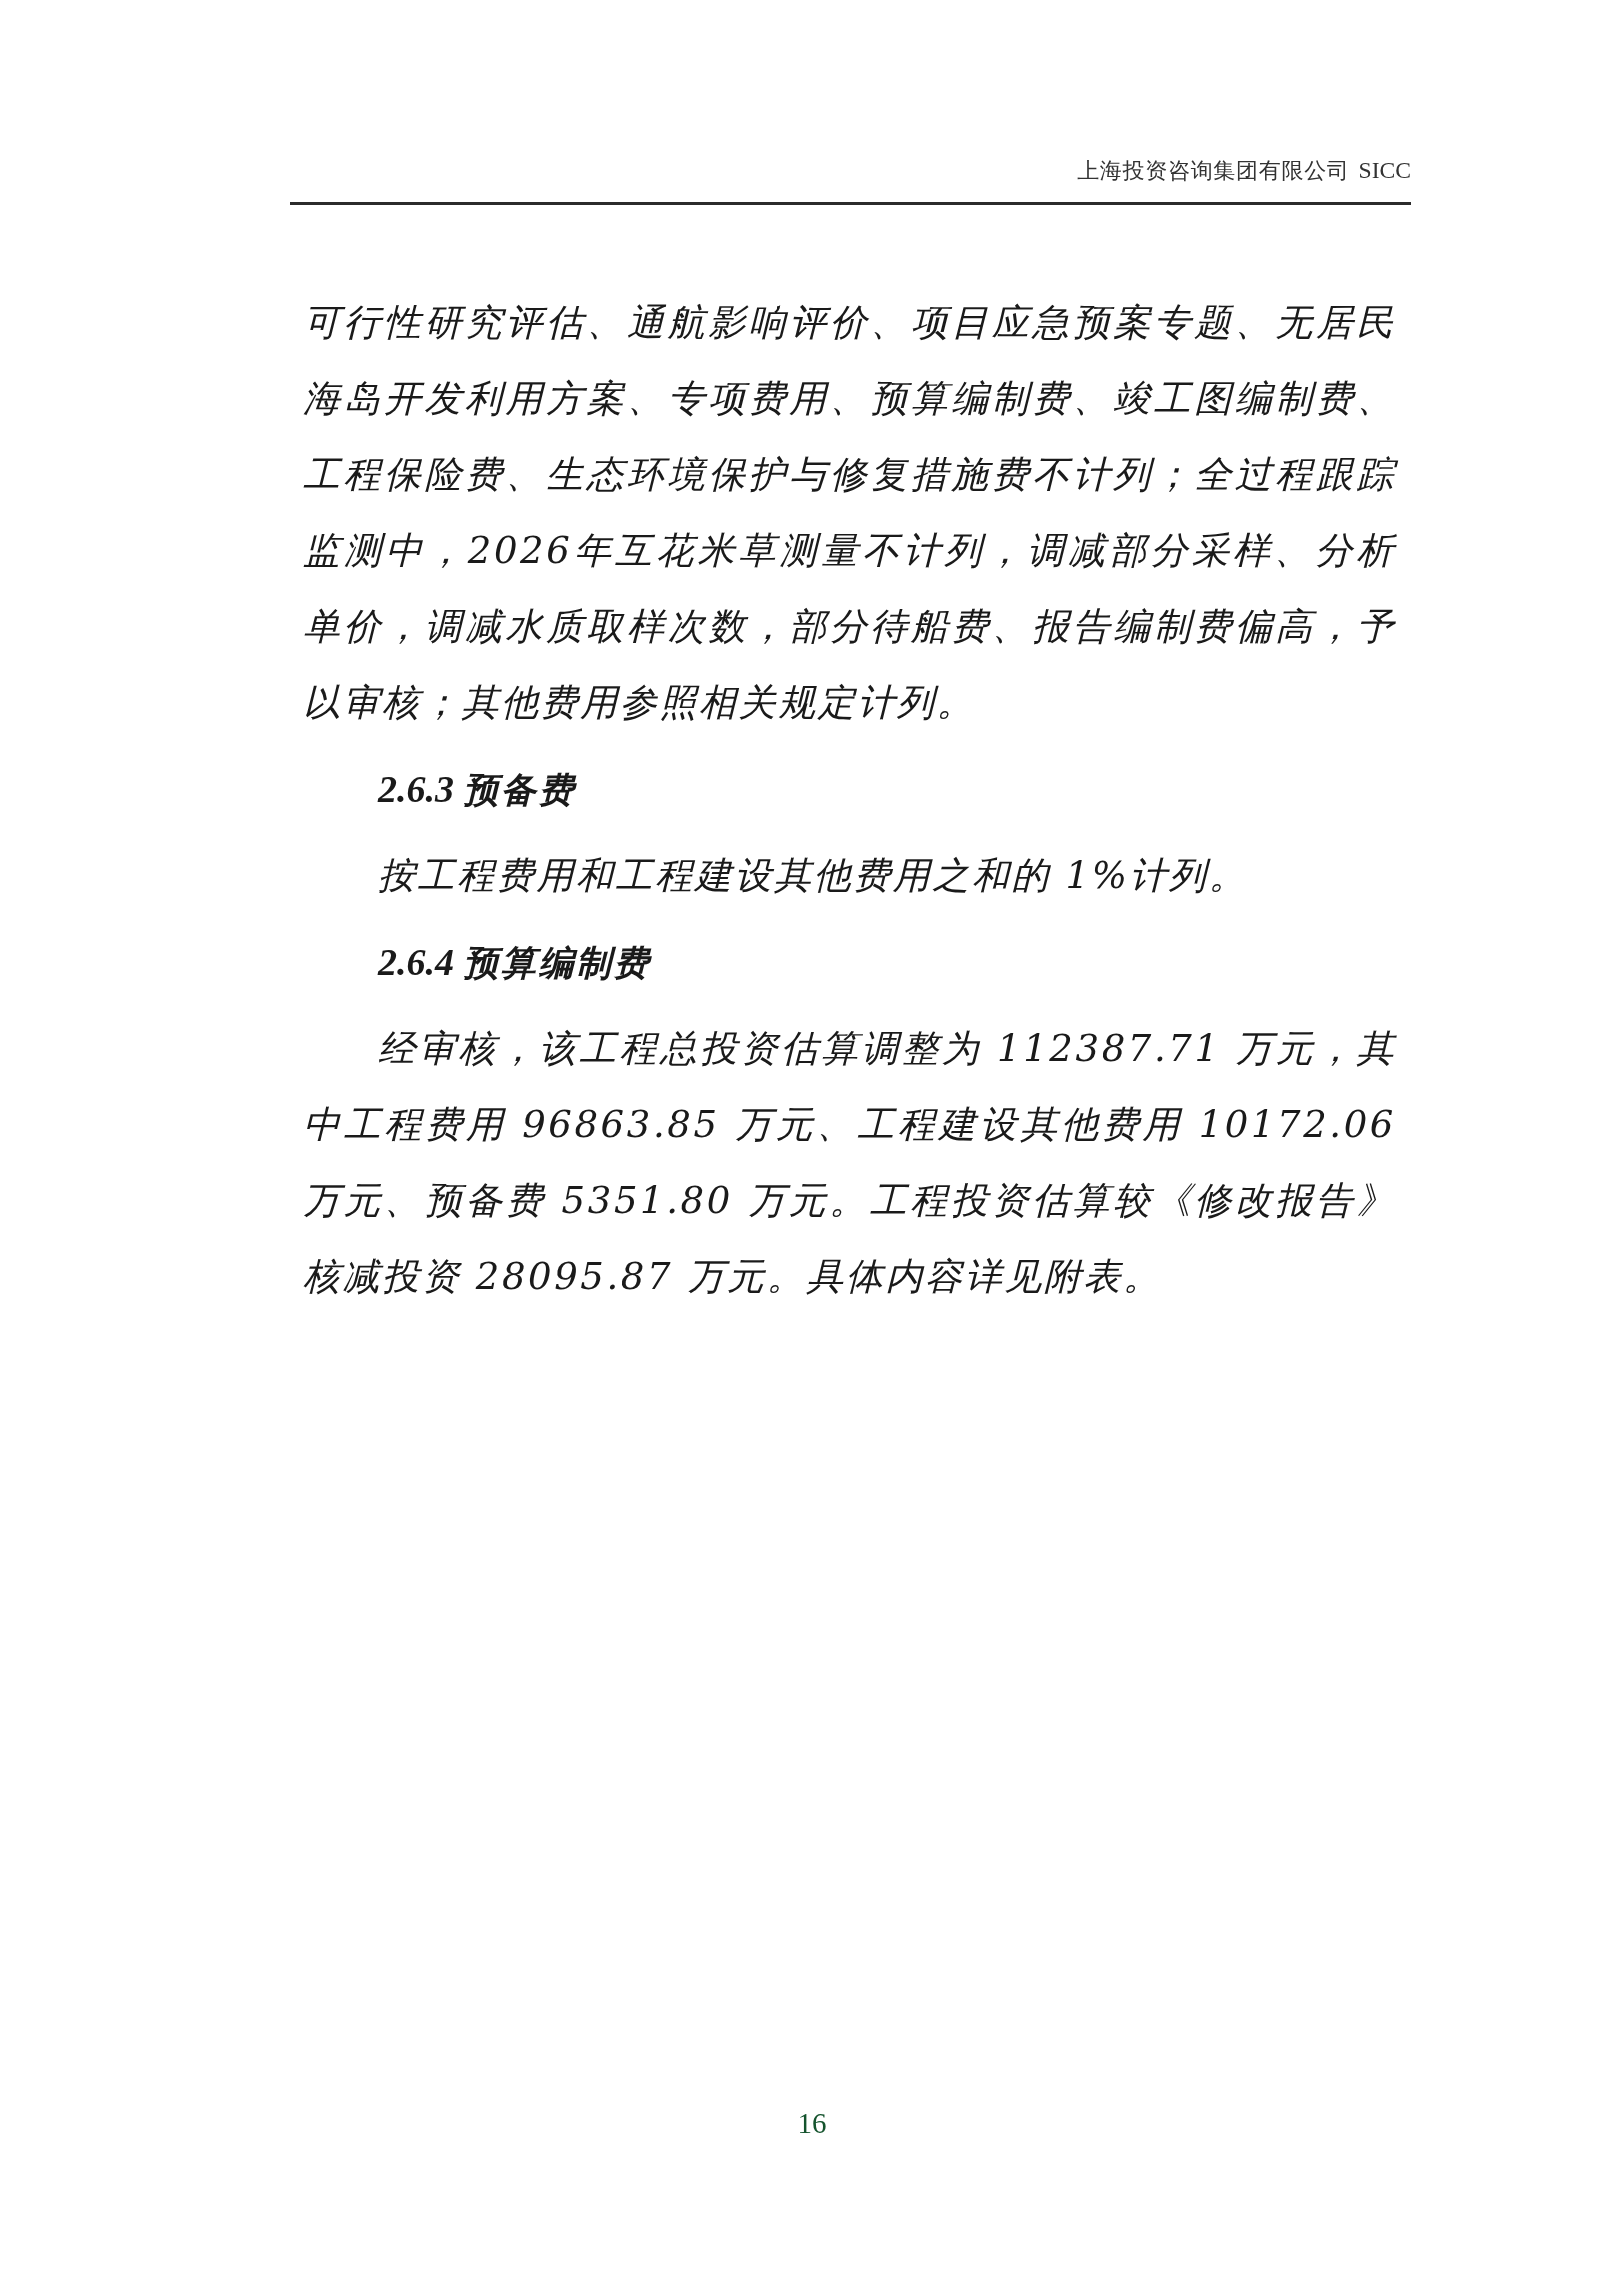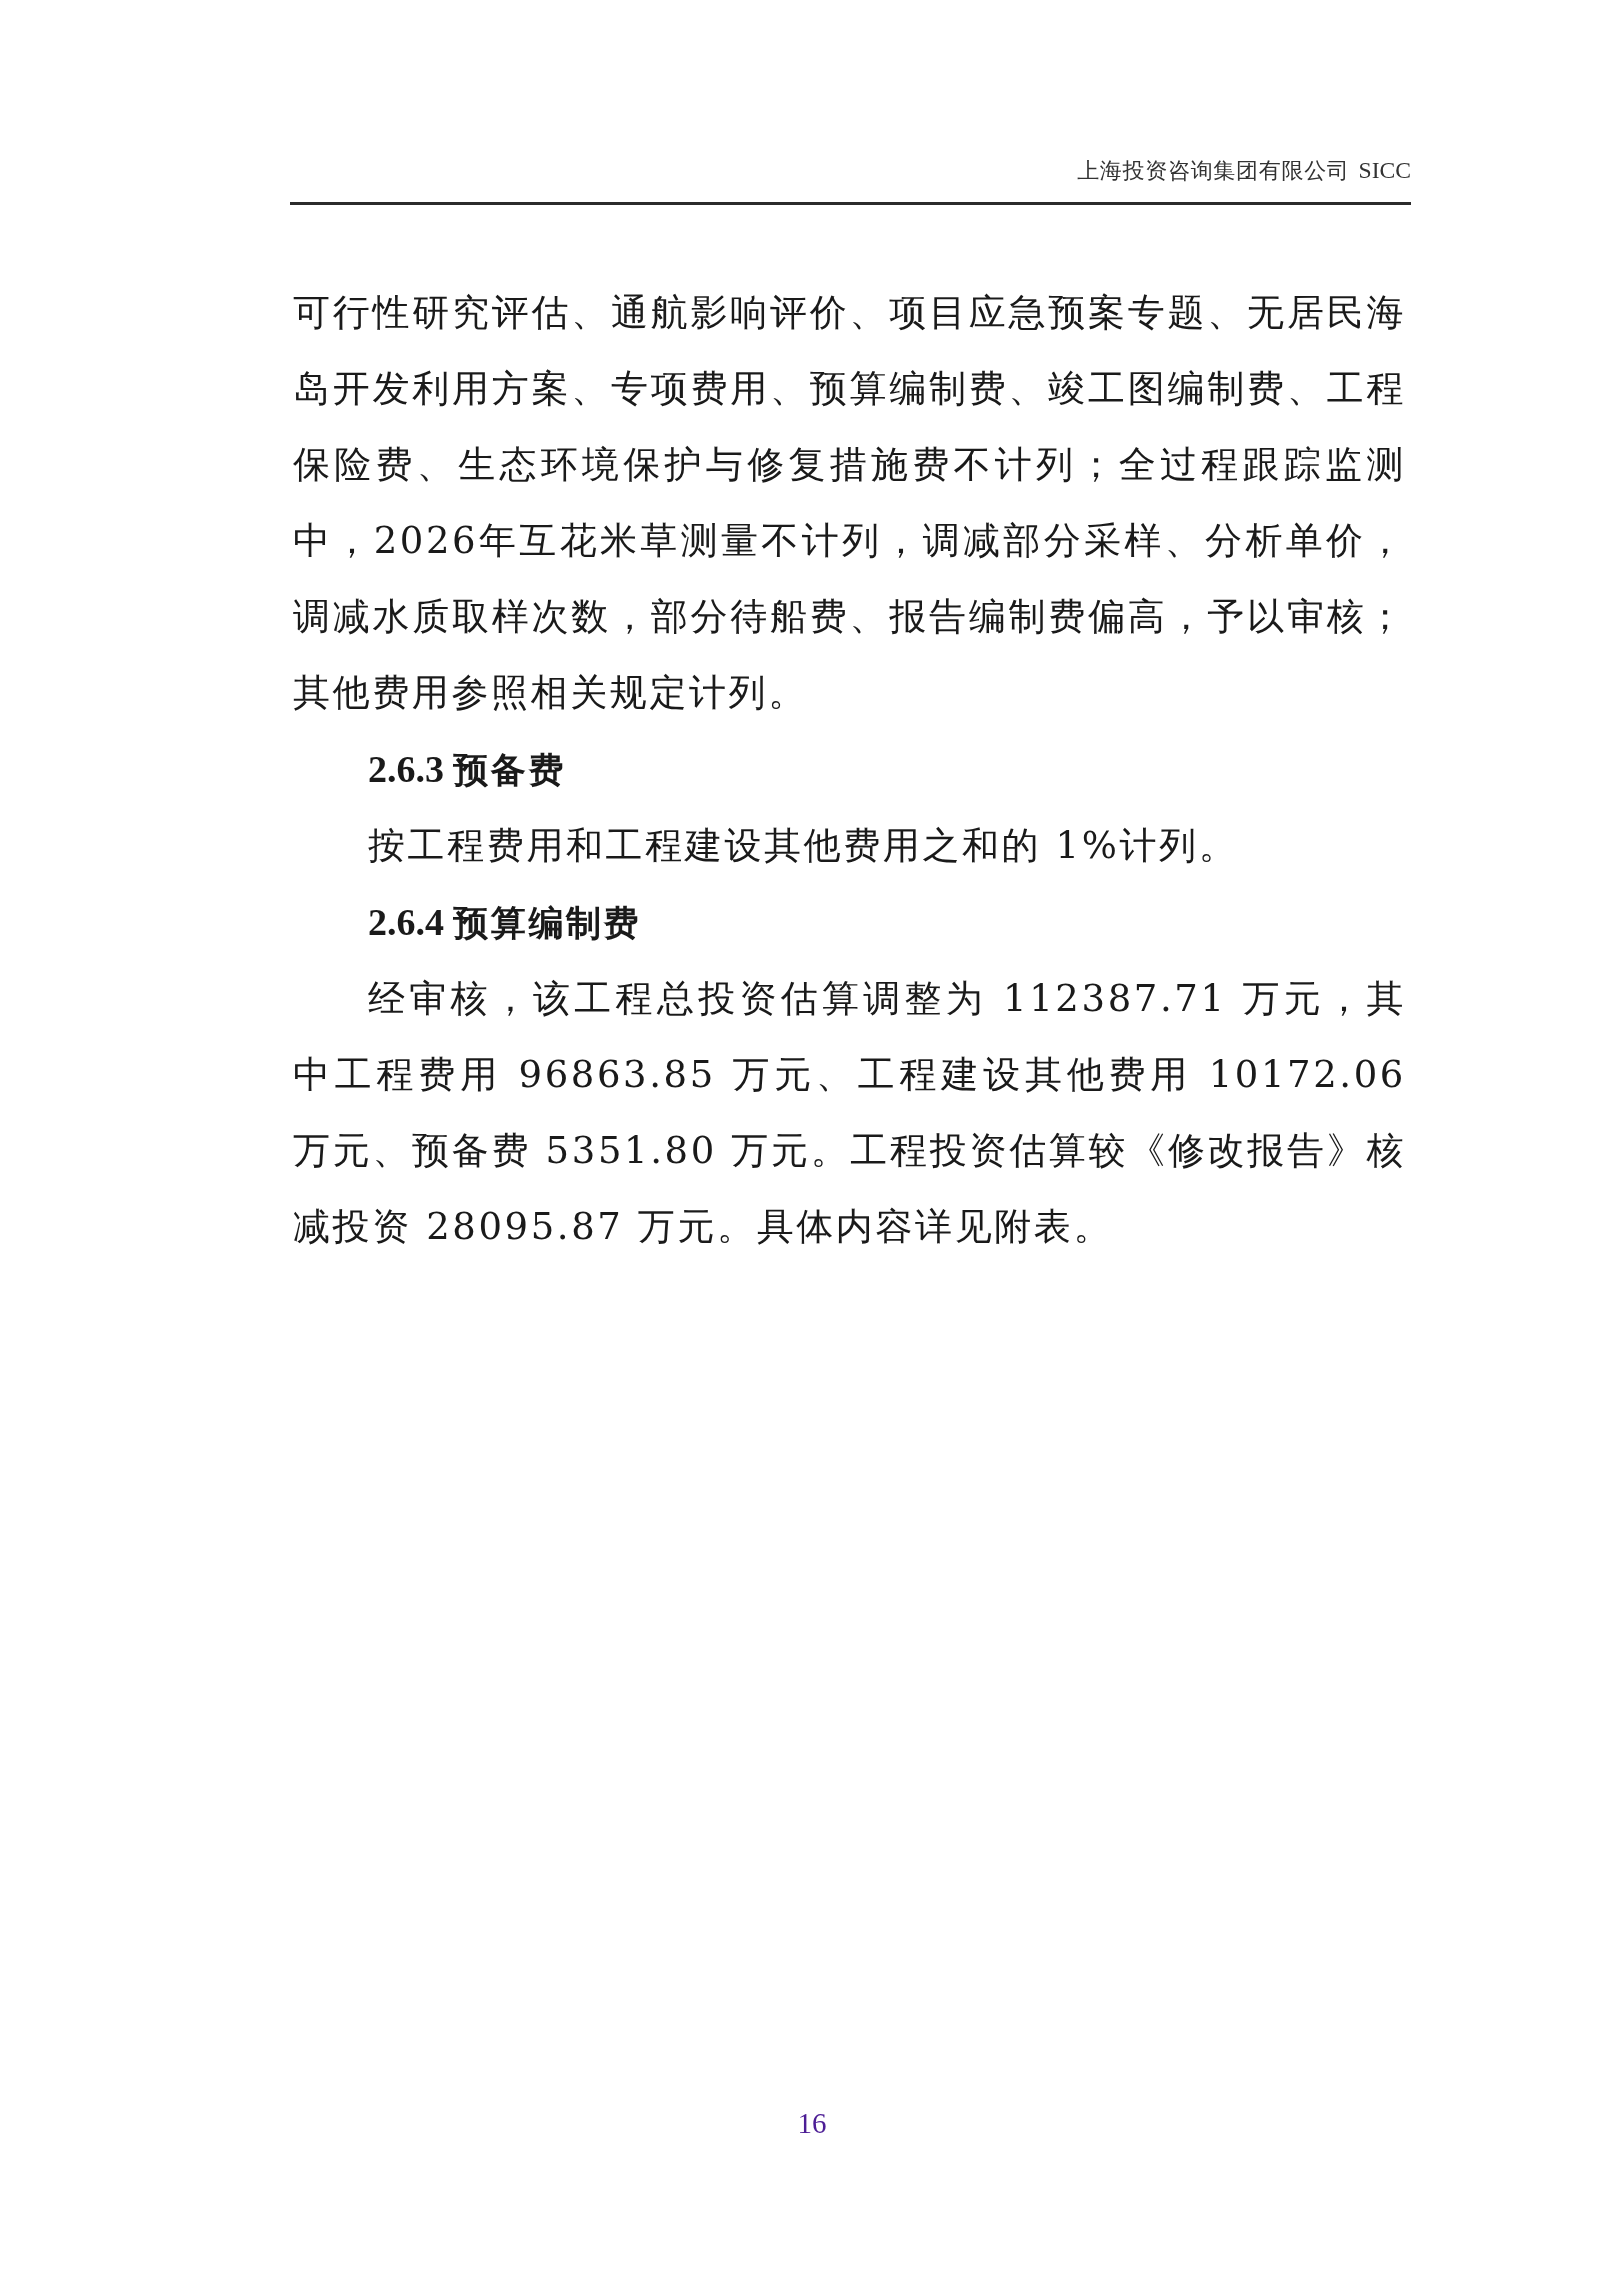--- a/index.html
+++ b/index.html
@@ -46,26 +46,27 @@
       height: 2.6px;
       background: #2b2b2b;
     }
     .content {
       position: absolute;
       left: 293px;
       top: 275px;
       width: 1113px;
     }
     .para, .heading {
-      margin: 0;
+      margin: 10px;
       font-size: 37px;
       line-height: 76px;
       letter-spacing: 2.6px;
       text-align: justify;
       text-align-last: left;
+      font-style: italic;
     }
     .para.indent { text-indent: 75px; }
     .heading {
       font-weight: bold;
       padding-left: 75px;
       font-family: "DejaVu Sans", "Liberation Sans", sans-serif;
       font-size: 35px;
     }
     .heading .num {
       font-family: "Liberation Serif", "DejaVu Serif", serif;
@@ -74,21 +75,21 @@
       font-size: 38px;
     }
     .page-number {
       position: absolute;
       left: 0;
       width: 1624px;
       top: 2107px;
       text-align: center;
       font-family: "Liberation Serif", "DejaVu Serif", serif;
       font-size: 29px;
-      color: #4c1d95;
+      color: #14532d;
     }
   </style>
 </head>
 <body>
 
 <div class="page-header">
   <div class="header-text">
     <span class="company">上海投资咨询集团有限公司</span><span class="abbr">SICC</span>
   </div>
   <div class="header-rule"></div>

